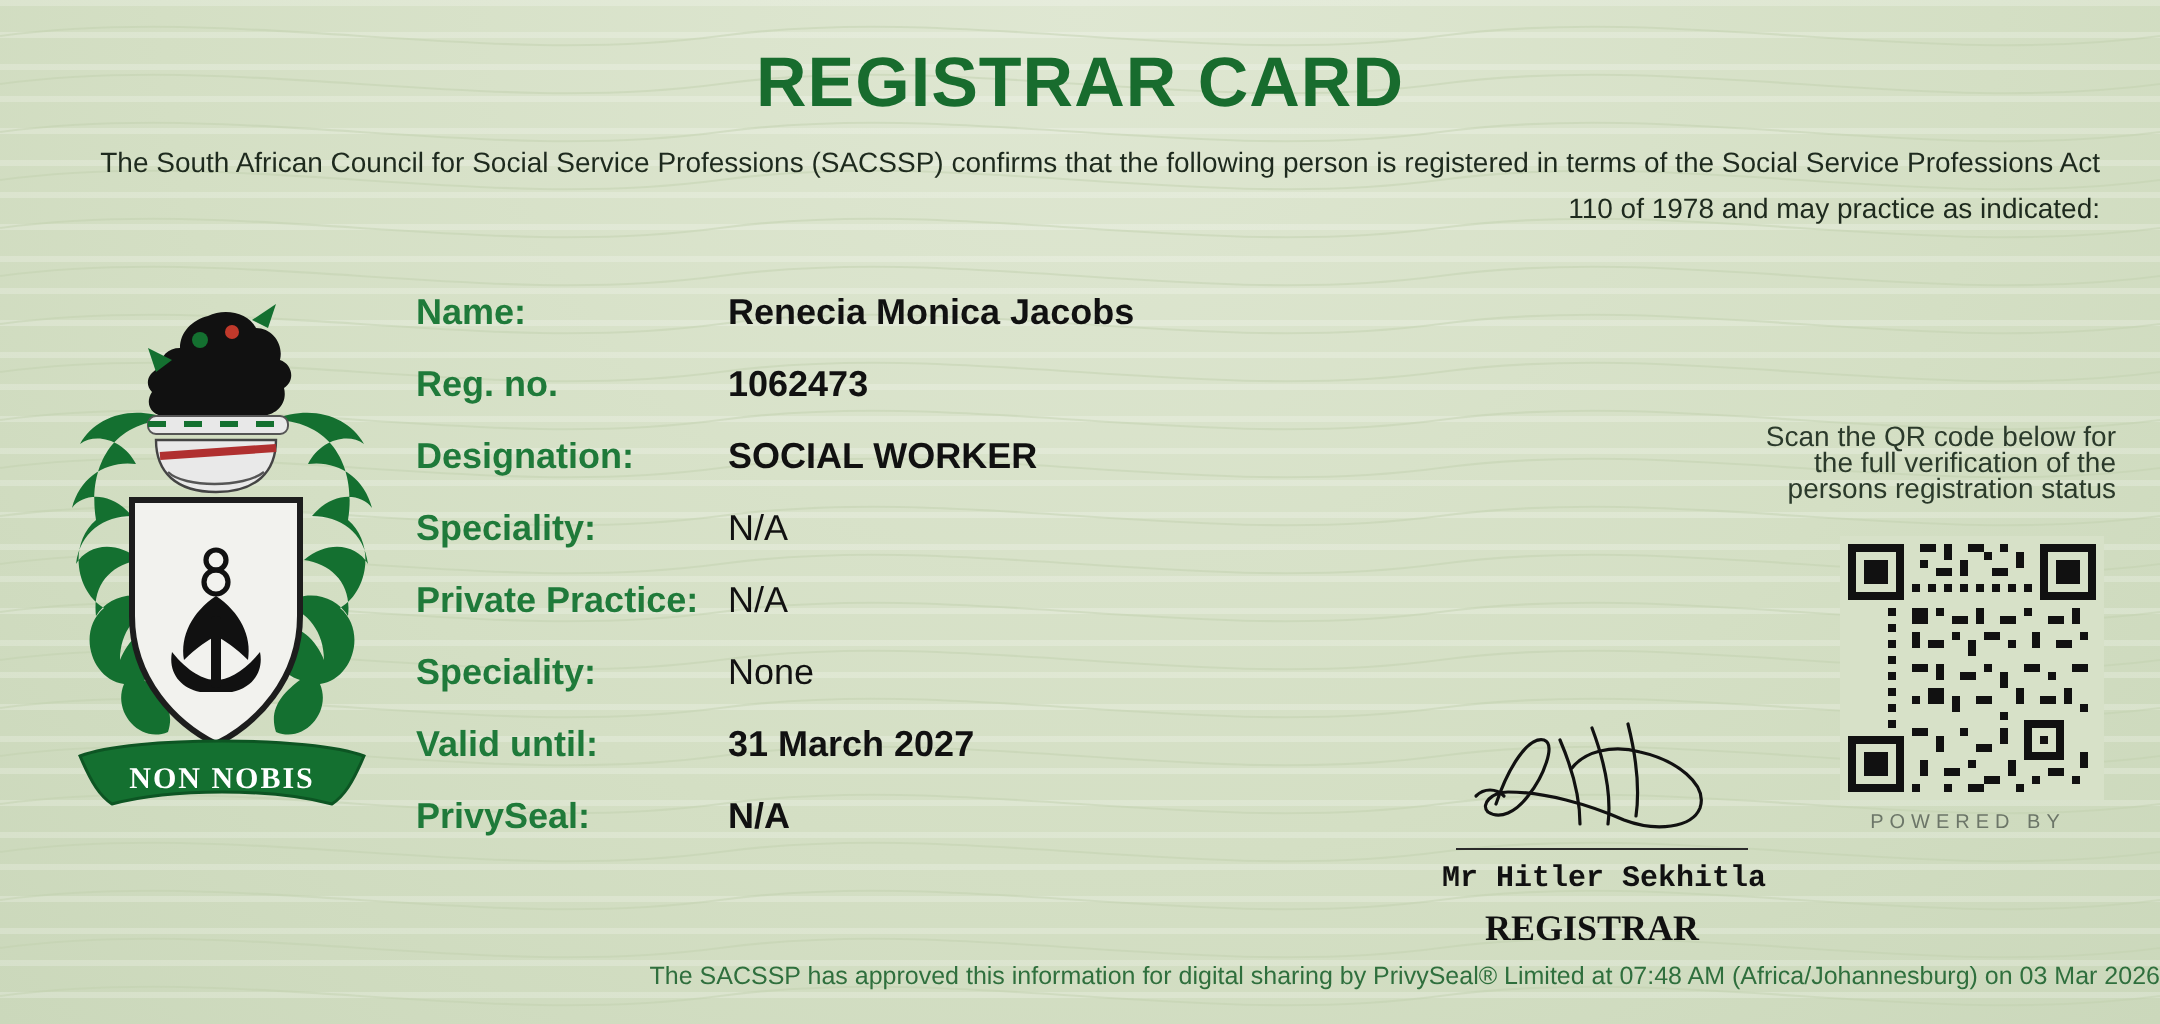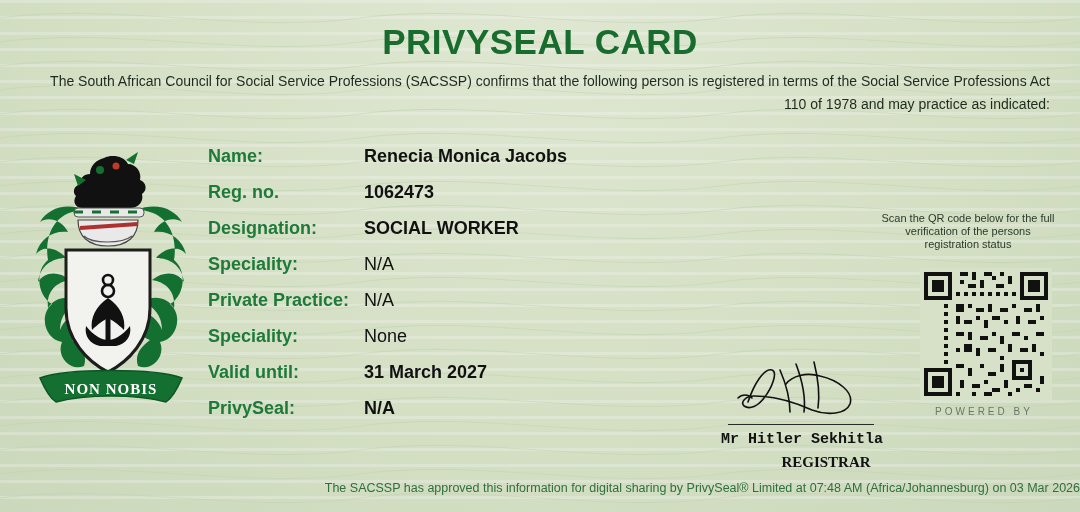--- a/index.html
+++ b/index.html
@@ -90,22 +90,22 @@
   }
   .field-value.strong {
     font-weight: bold;
   }
   
   .qr-note {
     position: absolute;
     right: 22px;
     top: 212px;
     width: 180px;
-    text-align: center;
-    font-size: 11px;
+    text-align: right;
+    font-size: 14px;
     line-height: 13px;
     color: #2b3a2b;
   }
   .qr-box {
     position: absolute;
     right: 28px;
     top: 268px;
     width: 132px;
     height: 132px;
     background: #d7e1c8;
@@ -157,25 +157,25 @@
     top: 431px;
     width: 224px;
     text-align: center;
     font-size: 15px;
     font-weight: bold;
     font-family: Liberation Mono, monospace;
     color: #111;
   }
   .sig-role {
     position: absolute;
-    left: 714px;
+    left: 684px;
     top: 454px;
     width: 224px;
     text-align: center;
-    font-size: 15px;
+    font-size: 18px;
     font-weight: bold;
     font-family: "Liberation Serif", serif;
     color: #111;
   }
   .footer {
     position: absolute;
     left: 0;
     top: 481px;
     width: 1080px;
     text-align: right;
@@ -207,21 +207,21 @@
       <path d="M0,354 C120,338 240,370 360,354 C480,338 600,370 720,354 C840,338 960,370 1080,354"></path>
       <path d="M0,378 C120,362 240,394 360,378 C480,362 600,394 720,378 C840,362 960,394 1080,378"></path>
       <path d="M0,402 C120,386 240,418 360,402 C480,386 600,418 720,402 C840,386 960,418 1080,402"></path>
       <path d="M0,426 C120,410 240,442 360,426 C480,410 600,442 720,426 C840,410 960,442 1080,426"></path>
       <path d="M0,450 C120,434 240,466 360,450 C480,434 600,466 720,450 C840,434 960,466 1080,450"></path>
       <path d="M0,474 C120,458 240,490 360,474 C480,458 600,490 720,474 C840,458 960,490 1080,474"></path>
       <path d="M0,498 C120,482 240,514 360,498 C480,482 600,514 720,498 C840,482 960,514 1080,498"></path>
     </g>
   </svg>
 
-  <div class="title">PRIVYSEAL CARD</div>
+  <div class="title">REGISTRAR CARD</div>
 
   <div class="intro">The South African Council for Social Service Professions (SACSSP) confirms that the following person is registered in terms of the Social Service Professions Act 110 of 1978 and may practice as indicated:</div>
 
   <svg class="crest" viewBox="0 0 170 272">
     <g>
 
       <path d="M60,70 C28,70 18,96 22,120 C8,132 12,156 26,164 C12,176 20,200 36,202 C30,216 44,232 58,226 C62,214 54,206 46,200 C58,196 64,184 58,172 C46,172 38,180 34,190 C34,176 42,166 54,162 C42,154 28,158 22,168 C20,152 30,142 44,140 C32,130 18,132 12,142 C14,126 26,118 40,118 C30,106 16,106 10,114 C14,98 28,90 42,92 C36,80 22,76 14,82 C22,68 40,62 60,70 Z" fill="#147030"></path>
 
       <path d="M110,70 C142,70 152,96 148,120 C162,132 158,156 144,164 C158,176 150,200 134,202 C140,216 126,232 112,226 C108,214 116,206 124,200 C112,196 106,184 112,172 C124,172 132,180 136,190 C136,176 128,166 116,162 C128,154 142,158 148,168 C150,152 140,142 126,140 C138,130 152,132 158,142 C156,126 144,118 130,118 C140,106 154,106 160,114 C156,98 142,90 128,92 C134,80 148,76 156,82 C148,68 130,62 110,70 Z" fill="#147030"></path>
 

